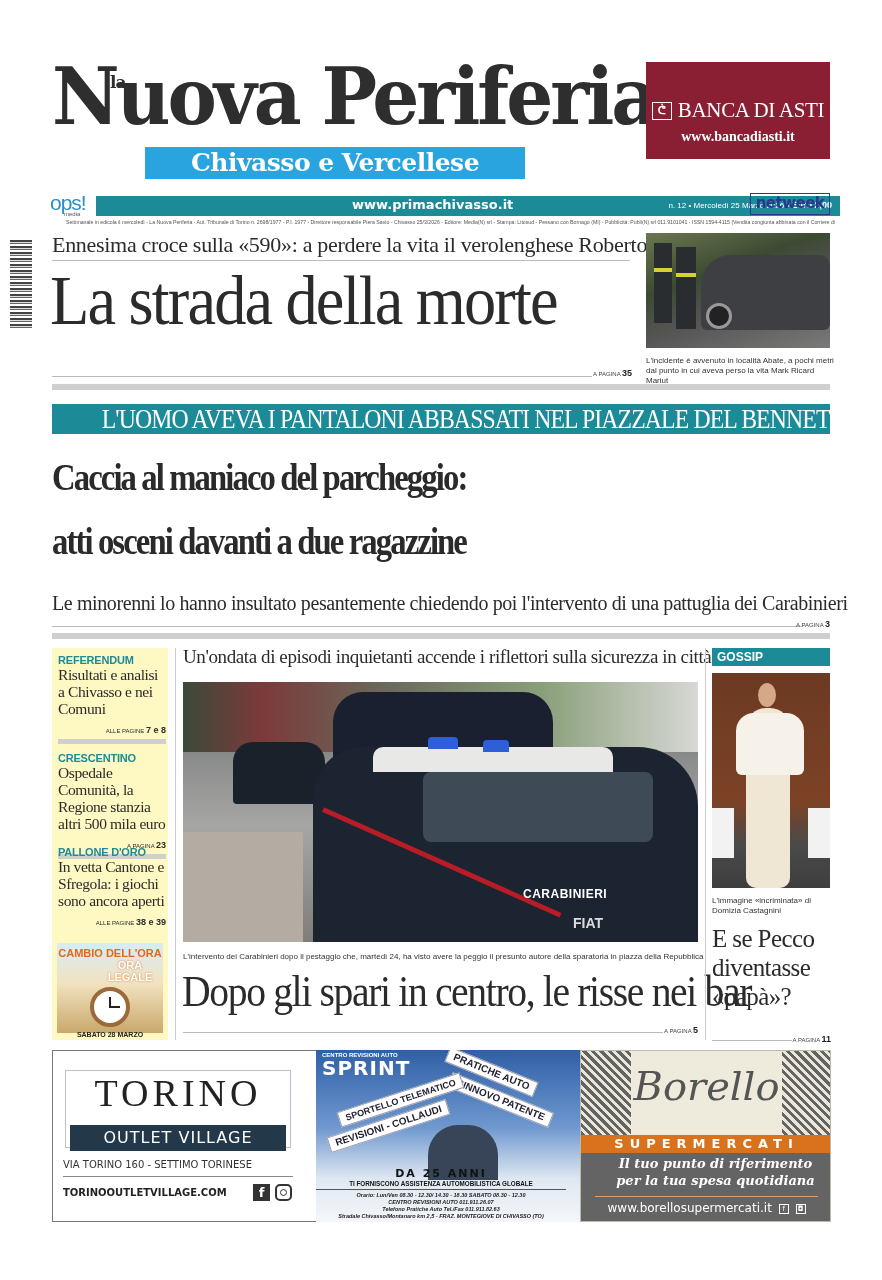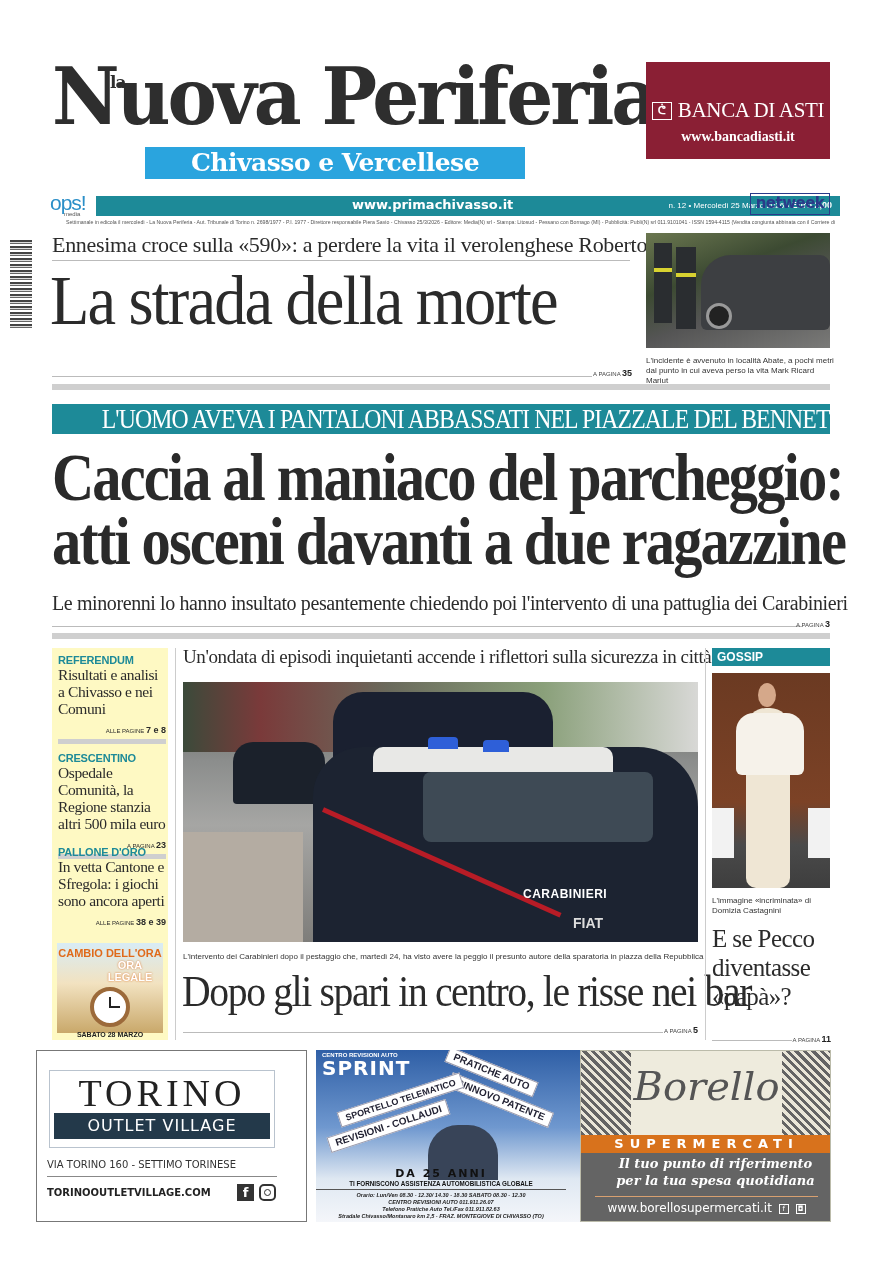--- a/index.html
+++ b/index.html
@@ -36,21 +36,21 @@
   .headline1 { left: 50px; top: 264px; font-family: "Liberation Serif", serif; font-size: 70px; color: #2b2b2b; letter-spacing: -2px; transform: scaleX(0.92); transform-origin: left top; line-height: 1.05; white-space: nowrap; }
   .apagina { font-family: "Liberation Sans", sans-serif; font-size: 6px; color: #444; text-align: right; }
   .apagina b { font-size: 9px; color: #222; }
   .photo1 { left: 646px; top: 233px; width: 184px; height: 115px; background: linear-gradient(160deg, #6b7750 0%, #3c4a32 35%, #555 60%, #7a7a78 100%); overflow: hidden; }
   .caption1 { left: 646px; top: 356px; width: 190px; font-family: "Liberation Sans", sans-serif; font-size: 8px; line-height: 10px; color: #333; }
   .graybar { height: 6px; background: #cfcfcf; }
 
   
   .banner2 { left: 52px; top: 404px; width: 778px; height: 30px; background: #1d8a98; color: #fff; font-family: "Liberation Serif", serif; font-size: 27px; line-height: 30px; text-align: center; letter-spacing: -1px; white-space: nowrap; overflow: hidden; }
   .banner2 span { display: inline-block; transform: scaleX(0.88); }
-  .headline2 { left: 52px; top: 445px; width: 780px; font-family: "Liberation Serif", serif; font-weight: bold; font-size: 68px; line-height: 64px; color: #2a2a2a; letter-spacing: -2.2px; white-space: nowrap; }
+  .headline2 { left: 52px; top: 445px; width: 780px; font-family: "Liberation Serif", serif; font-weight: bold; font-size: 38px; line-height: 64px; color: #2a2a2a; letter-spacing: -2.2px; white-space: nowrap; }
   .headline2 div { transform: scaleX(0.86); transform-origin: left top; }
   .sub2 { left: 52px; top: 592px; font-size: 20px; color: #2b2b2b; letter-spacing: -0.4px; white-space: nowrap; }
 
   
   .leftcol { left: 52px; top: 648px; width: 116px; height: 392px; background: #fef9c3; }
   .lc-item { position: absolute; left: 6px; width: 108px; }
   .lc-kicker { font-family: "Liberation Sans", sans-serif; font-weight: bold; font-size: 11px; color: #1d8a98; letter-spacing: -0.2px; }
   .lc-text { font-family: "Liberation Serif", serif; font-size: 15.5px; line-height: 17px; color: #2b2b2b; letter-spacing: -0.4px; }
   .lc-ap { margin-top: 8px; font-family: "Liberation Sans", sans-serif; font-size: 6px; text-align: right; border-bottom: 0; }
   .lc-ap b { font-size: 9px; }
@@ -85,24 +85,24 @@
   .head { position: absolute; left: 46px; top: 10px; width: 18px; height: 24px; background: #d5a88a; border-radius: 50%; }
   .jacket { position: absolute; left: 24px; top: 40px; width: 68px; height: 62px; background: #f6f2ea; border-radius: 18px 18px 6px 6px; }
   .cube { position: absolute; top: 135px; width: 22px; height: 50px; background: #f2f2f2; }
   .caption4 { left: 712px; top: 896px; width: 118px; font-family: "Liberation Sans", sans-serif; font-size: 8px; line-height: 10px; color: #333; }
   .headline4 { left: 712px; top: 924px; width: 122px; font-family: Liberation Serif, serif; font-size: 25px; line-height: 29px; color: #2b2b2b; letter-spacing: -0.6px; }
 
   .vrule { position: absolute; width: 1px; background: #ccc; }
 
   
   .ad { position: absolute; top: 1050px; height: 172px; overflow: hidden; }
-  .ad1 { left: 36px; width: 271px; border: 1.5px solid #777; background: #fff; }
+  .ad1 { left: 52px; width: 271px; border: 1.5px solid #777; background: #fff; }
   .ad1-box { position: absolute; left: 12px; top: 19px; width: 226px; height: 78px; border: 1.5px solid #b9c3ce; text-align: center; }
   .ad1-torino { font-family: "Liberation Serif", serif; font-size: 38px; letter-spacing: 4px; color: #222; line-height: 40px; margin-top: 2px; }
-  .ad1-outlet { margin: 0 4px; height: 26px; background: #23394a; color: #fff; font-family: "DejaVu Sans", sans-serif; font-size: 16px; line-height: 26px; letter-spacing: 1px; }
+  .ad1-outlet { margin: 12px 4px; height: 26px; background: #23394a; color: #fff; font-family: "DejaVu Sans", sans-serif; font-size: 16px; line-height: 26px; letter-spacing: 1px; }
   .ad1-addr { position: absolute; left: 10px; top: 108px; width: 230px; font-family: "DejaVu Sans", sans-serif; font-size: 10px; color: #333; border-bottom: 1px solid #888; padding-bottom: 6px; }
   .ad1-site { position: absolute; left: 10px; top: 136px; font-family: "DejaVu Sans", sans-serif; font-weight: bold; font-size: 10px; color: #222; }
   .ad1-fb { position: absolute; left: 200px; top: 133px; width: 17px; height: 17px; background: #333; color: #fff; font-family: "DejaVu Sans", sans-serif; font-weight: bold; font-size: 13px; line-height: 17px; text-align: center; }
   .ad1-ig { position: absolute; left: 222px; top: 133px; width: 17px; height: 17px; border: 2px solid #333; border-radius: 5px; }
   .ad1-ig::after { content: ""; position: absolute; left: 3px; top: 3px; width: 7px; height: 7px; border: 1.5px solid #333; border-radius: 50%; box-sizing: border-box; }
 
   .ad2 { left: 316px; width: 292px; background: linear-gradient(180deg, #2f5fa6 0%, #6f98cf 45%, #dfe8f2 75%, #f4f6fa 100%); }
   .ad2-small { position: absolute; left: 6px; top: 2px; font-family: "Liberation Sans", sans-serif; font-weight: bold; font-size: 6px; color: #fff; }
   .ad2-brand { position: absolute; left: 6px; top: 6px; font-family: "DejaVu Sans", sans-serif; font-weight: bold; font-size: 20px; color: #fff; letter-spacing: 1px; }
   .sign { position: absolute; background: #fff; color: #223; font-family: "Liberation Sans", sans-serif; font-weight: bold; font-size: 10px; line-height: 14px; padding: 0 6px; white-space: nowrap; border: 1px solid #99a; }

